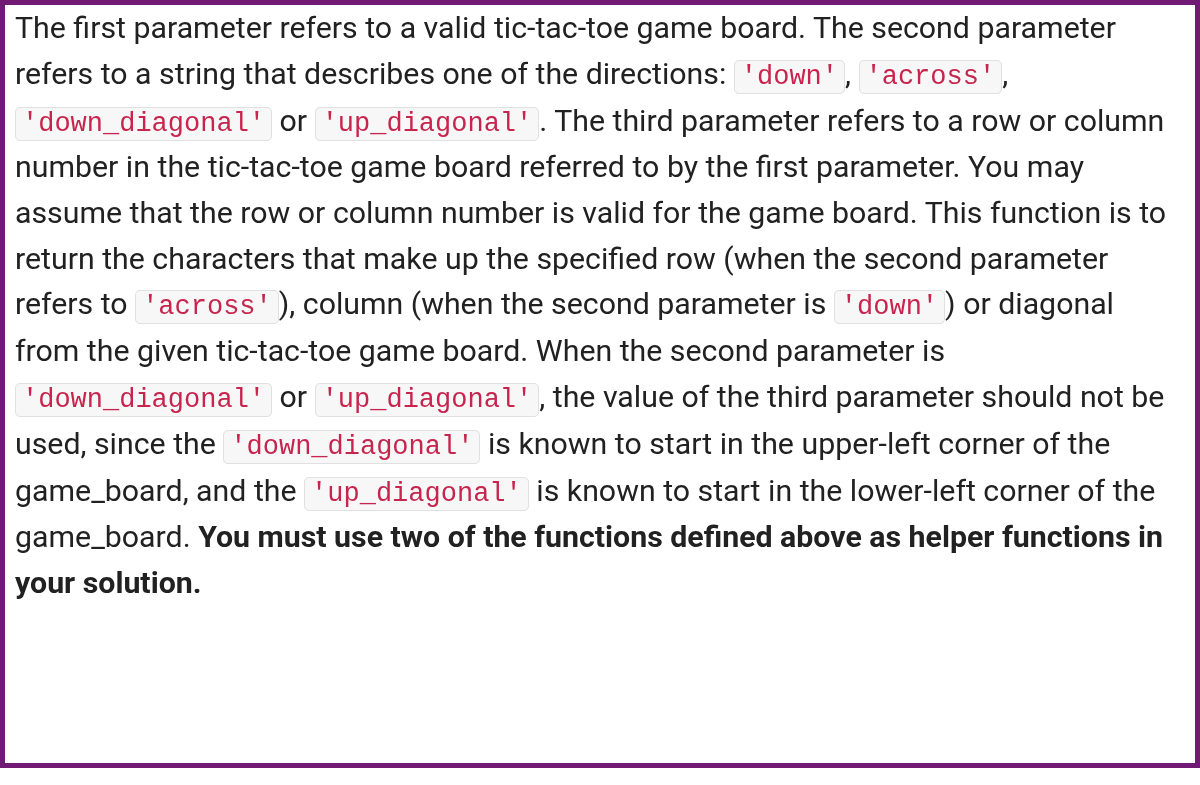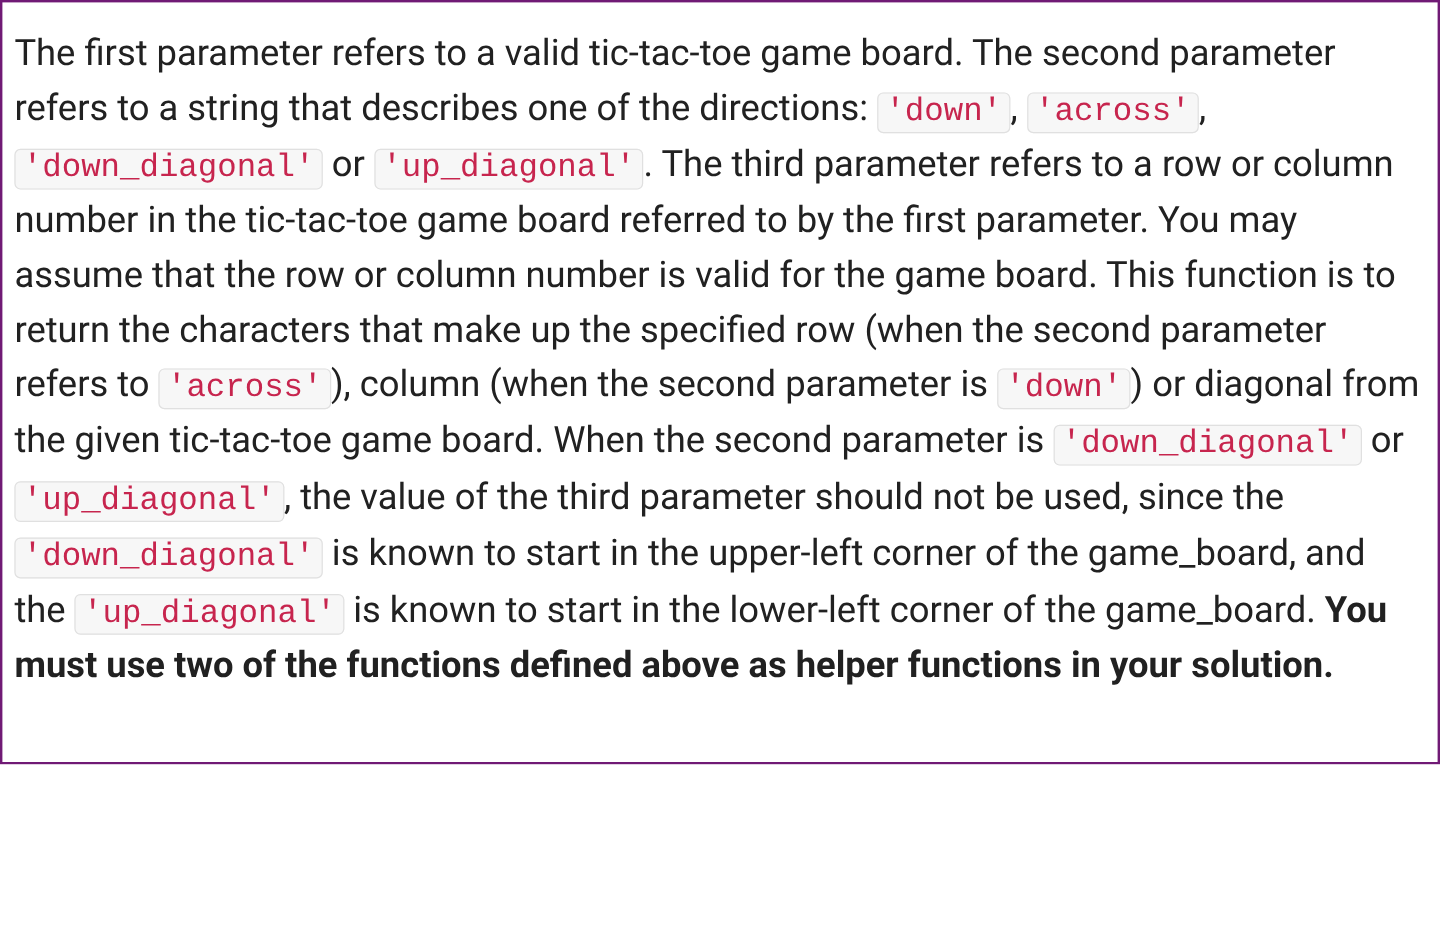--- a/index.html
+++ b/index.html
@@ -3,24 +3,24 @@
 <meta charset="utf-8">
 <style>
   body {
     margin: 0;
     padding: 0;
     font-family: -apple-system, BlinkMacSystemFont, "Segoe UI", Roboto, "Helvetica Neue", Arial, sans-serif;
     background: #ffffff;
   }
   .page {
     width: 1200px;
-    height: 637px;
+    height: 768px;
     box-sizing: border-box;
-    border: 2px solid #701a75;
-    padding: 20px 10px 8px 10px;
+    border: 5px solid #701a75;
+    padding: 0 10px 8px 10px;
     font-size: 30.3px;
     line-height: 1.51;
     color: #212121;
   }
   .page p {
     margin: 0;
   }
   code {
     font-family: ui-monospace, SFMono-Regular, "SF Mono", Menlo, Consolas, "Liberation Mono", monospace;
     font-size: 27px;

